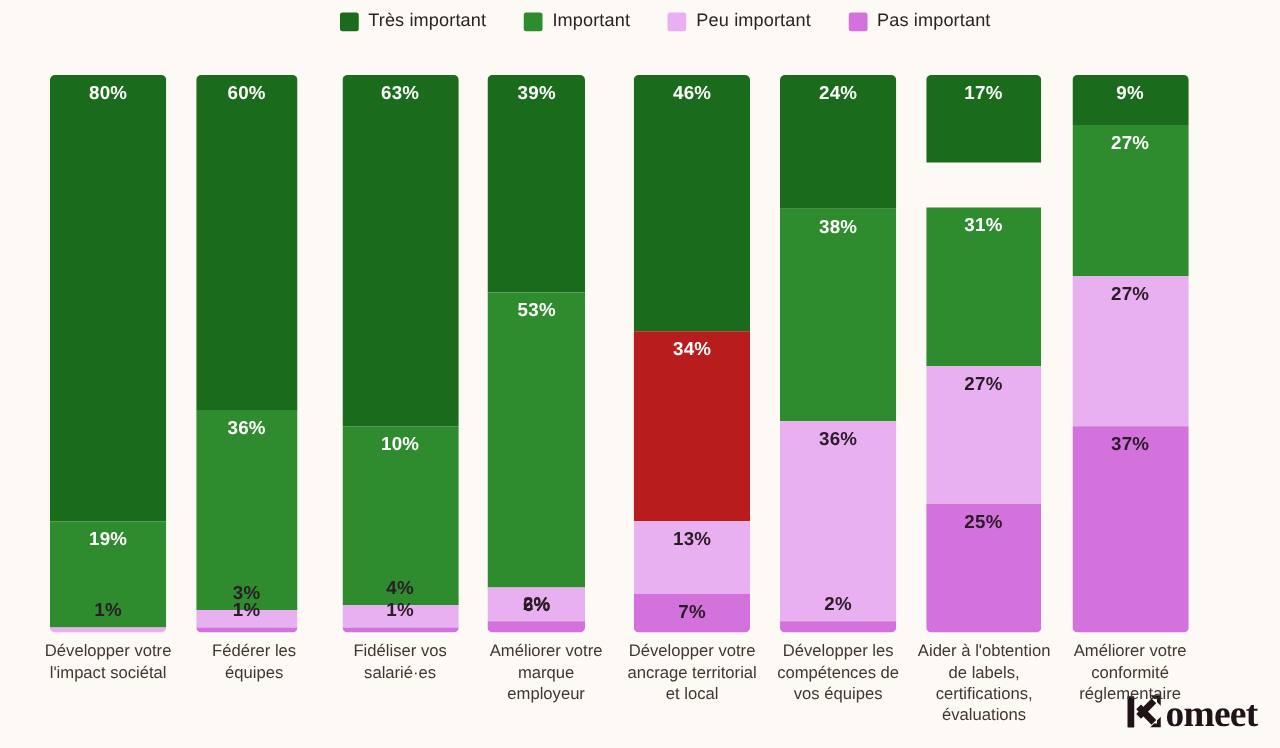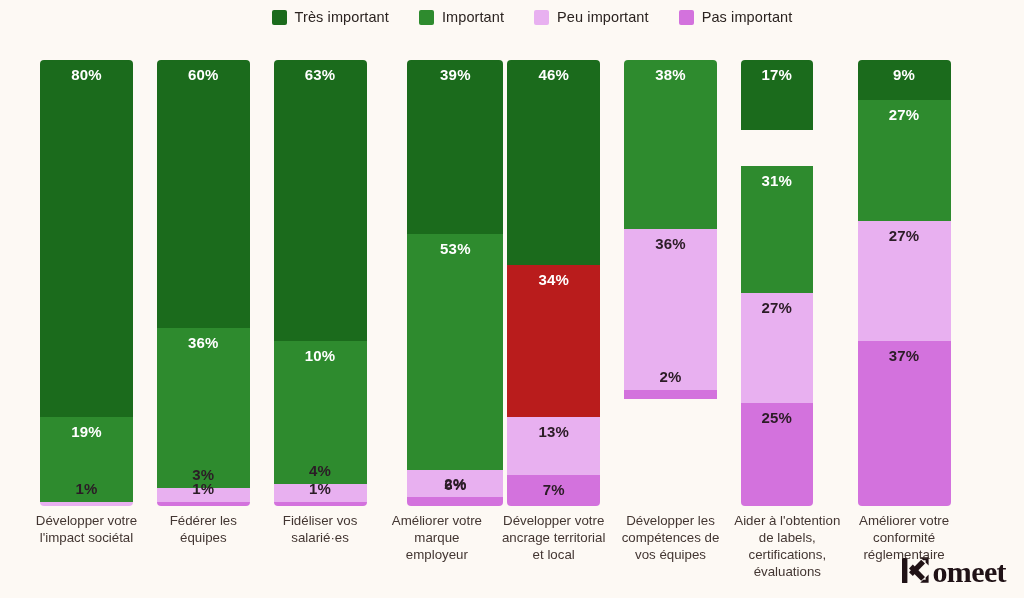--- a/index.html
+++ b/index.html
@@ -109,21 +109,21 @@
             <span class="seg-label lbl-light">80%</span>
           </div>
           <div class="seg" style="height: 84.74px; background: rgb(46, 139, 46);">
             <span class="seg-label lbl-light">19%</span>
           </div>
           <div class="seg" style="height: 4.46px; background: rgb(232, 176, 240);">
             <span class="seg-label lbl-dark outside">1%</span>
           </div>
         </div>
       </div>
-      <div class="bar-group" style="left: 156.8px; width: 93px;">
+      <div class="bar-group" style="left: 156.8px; width: 81px;">
         <div class="bar">
           <div class="seg" style="height: 267.6px; background: rgb(27, 107, 28);">
             <span class="seg-label lbl-light">60%</span>
           </div>
           <div class="seg" style="height: 160.56px; background: rgb(46, 139, 46);">
             <span class="seg-label lbl-light">36%</span>
           </div>
           <div class="seg" style="height: 13.38px; background: rgb(232, 176, 240);">
             <span class="seg-label lbl-dark outside">3%</span>
           </div>
@@ -141,21 +141,21 @@
             <span class="seg-label lbl-light">10%</span>
           </div>
           <div class="seg" style="height: 17.84px; background: rgb(232, 176, 240);">
             <span class="seg-label lbl-dark outside">4%</span>
           </div>
           <div class="seg" style="height: 4.46px; background: rgb(211, 114, 221);">
             <span class="seg-label lbl-dark outside">1%</span>
           </div>
         </div>
       </div>
-      <div class="bar-group" style="left: 390.4px; width: 96px; margin-left: 17px;">
+      <div class="bar-group" style="left: 390.4px; width: 78px;">
         <div class="bar">
           <div class="seg" style="height: 173.94px; background: rgb(27, 107, 28);">
             <span class="seg-label lbl-light">39%</span>
           </div>
           <div class="seg" style="height: 236.38px; background: rgb(46, 139, 46);">
             <span class="seg-label lbl-light">53%</span>
           </div>
           <div class="seg" style="height: 26.76px; background: rgb(232, 176, 240);">
             <span class="seg-label lbl-dark">6%</span>
           </div>
@@ -175,32 +175,35 @@
           <div class="seg" style="height: 57.98px; background: rgb(232, 176, 240);">
             <span class="seg-label lbl-dark">13%</span>
           </div>
           <div class="seg" style="height: 31.22px; background: rgb(211, 114, 221);">
             <span class="seg-label lbl-dark">7%</span>
           </div>
         </div>
       </div>
       <div class="bar-group" style="left: 624px; width: 93px;">
         <div class="bar">
+          <div class="seg" style="height: 107.04px; background: rgb(27, 107, 28);">
+            <span class="seg-label lbl-light">24%</span>
+          </div>
           <div class="seg" style="height: 169.48px; background: rgb(46, 139, 46);">
             <span class="seg-label lbl-light">38%</span>
           </div>
           <div class="seg" style="height: 160.56px; background: rgb(232, 176, 240);">
             <span class="seg-label lbl-dark">36%</span>
           </div>
           <div class="seg" style="height: 8.92px; background: rgb(211, 114, 221);">
             <span class="seg-label lbl-dark outside">2%</span>
           </div>
         </div>
       </div>
-      <div class="bar-group" style="left: 740.8px; width: 72px;">
+      <div class="bar-group" style="left: 740.8px; width: 92px;">
         <div class="bar">
           <div class="seg" style="height: 75.82px; background: rgb(27, 107, 28);">
             <span class="seg-label lbl-light">17%</span>
           </div>
           <div class="seg" style="height: 138.26px; background: rgb(46, 139, 46); margin-top: 36px;">
             <span class="seg-label lbl-light">31%</span>
           </div>
           <div class="seg" style="height: 120.42px; background: rgb(232, 176, 240);">
             <span class="seg-label lbl-dark">27%</span>
           </div>

